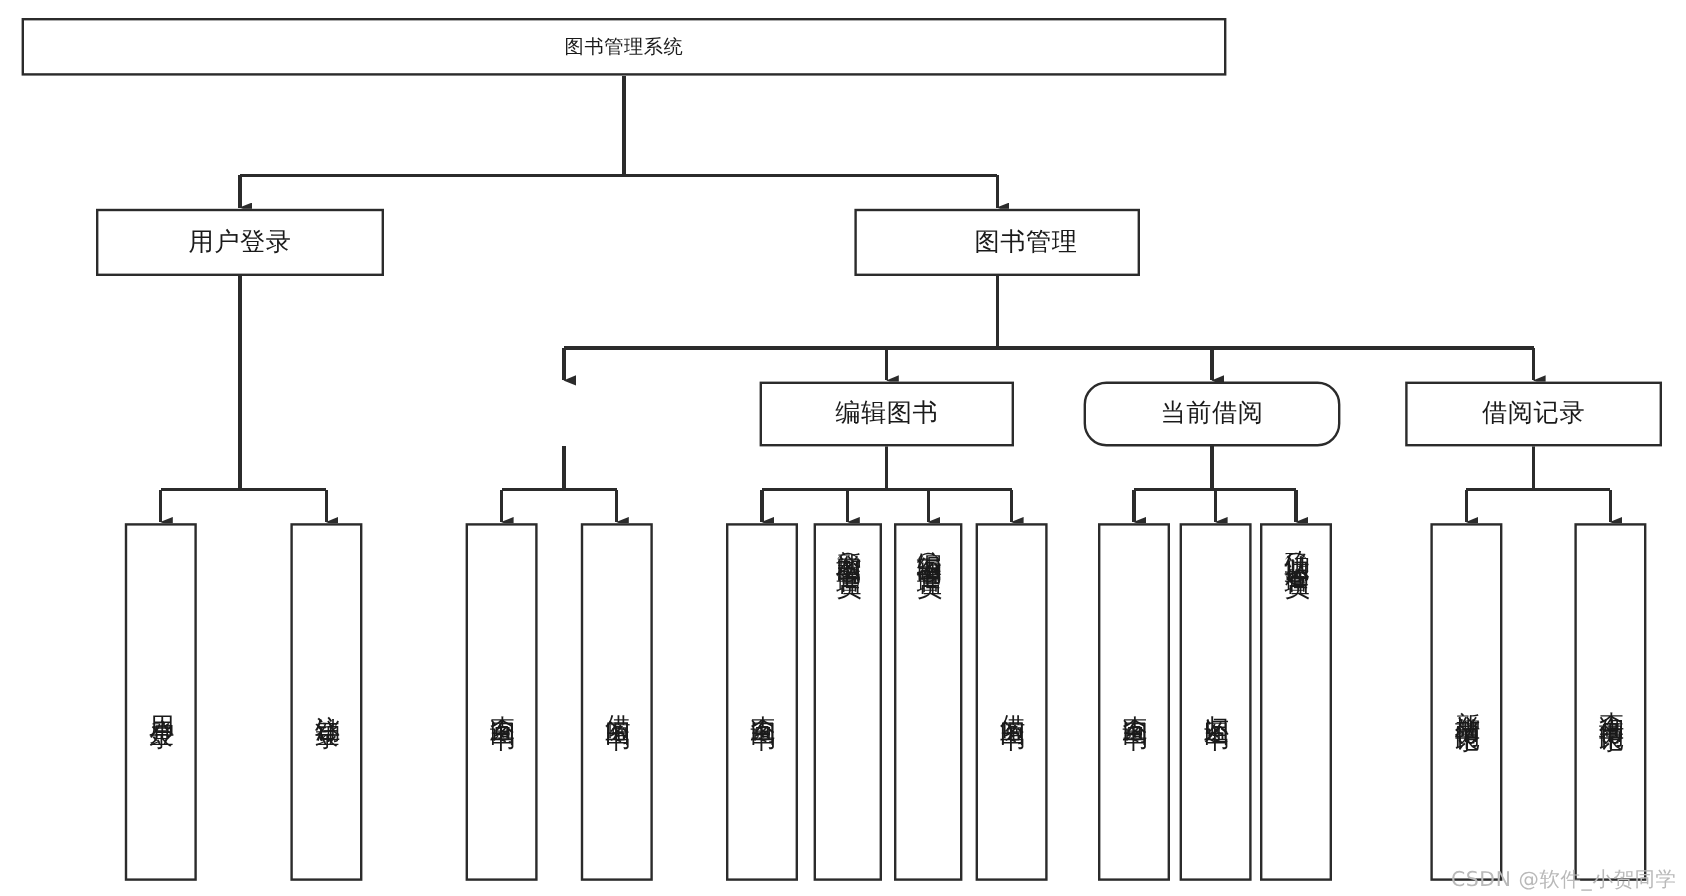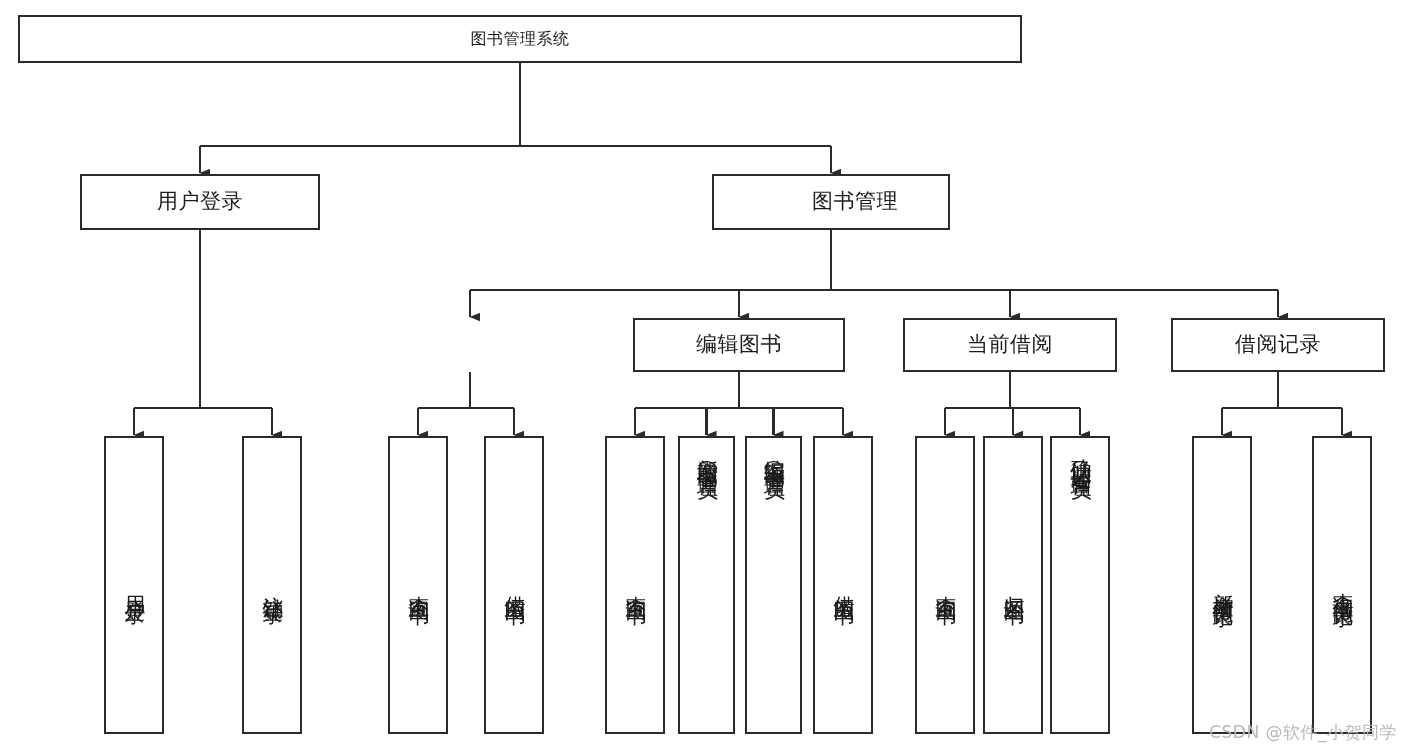--- a/index.html
+++ b/index.html
@@ -135,21 +135,21 @@
   <div class="node horiz lvl2" style="left: 80px; top: 174px; width: 240px; height: 56px;">
     <span class="node-label">用户登录</span>
   </div>
   <div class="node horiz lvl2" style="left: 712px; top: 174px; width: 238px; height: 56px; padding-left: 48px;">
     <span class="node-label">图书管理</span>
   </div>
 
   <div class="node horiz lvl3" style="left: 633px; top: 318px; width: 212px; height: 54px;">
     <span class="node-label">编辑图书</span>
   </div>
-  <div class="node horiz lvl3" style="left: 903px; top: 318px; width: 214px; height: 54px;">
+  <div class="node horiz lvl3" style="left: 903px; top: 318px; width: 214px; height: 54px; border-radius: 19px;">
     <span class="node-label">当前借阅</span>
   </div>
   <div class="node horiz lvl3" style="left: 1171px; top: 318px; width: 214px; height: 54px;">
     <span class="node-label">借阅记录</span>
   </div>
 
   <div class="node vert centered" style="left: 104px; top: 436px; width: 60px; height: 298px;">
     <span class="node-label">用户登录</span>
   </div>
   <div class="node vert centered" style="left: 242px; top: 436px; width: 60px; height: 298px;">

